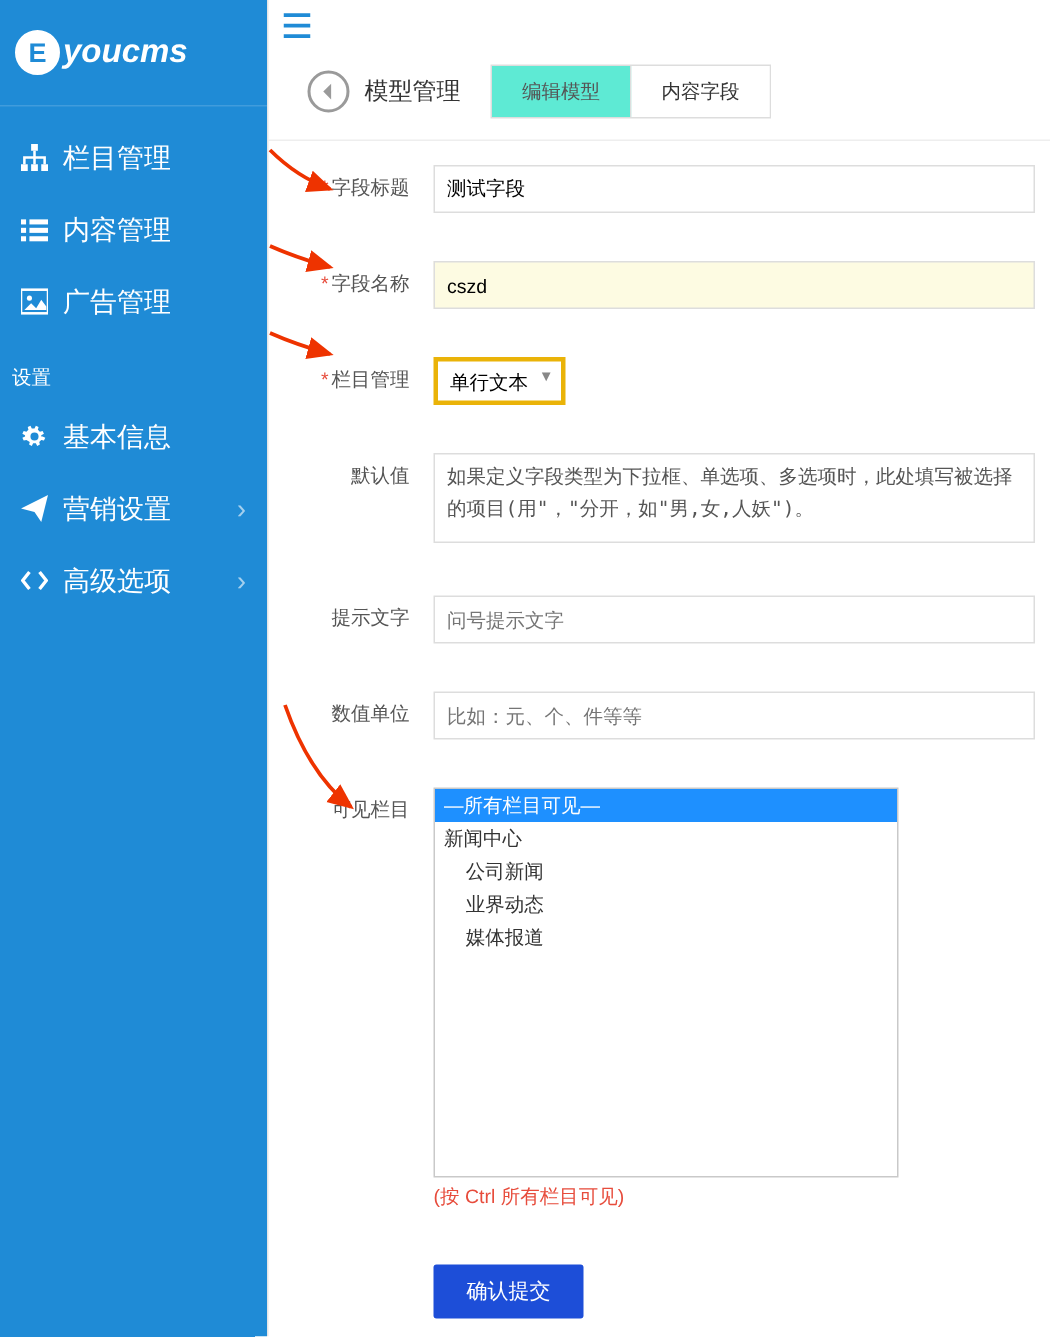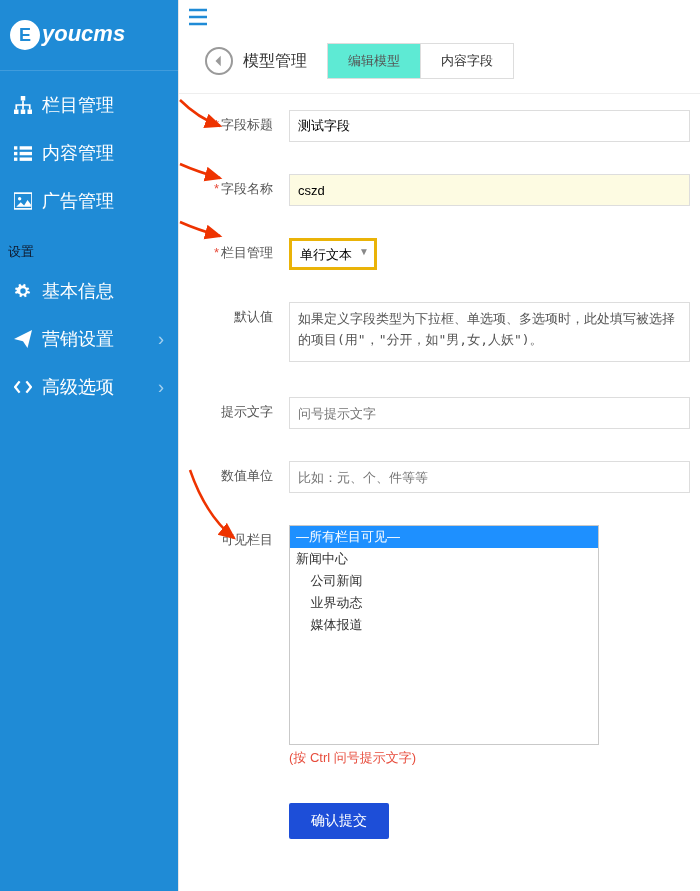--- a/index.html
+++ b/index.html
@@ -7,21 +7,21 @@
 
 .sidebar { position: absolute; left: 0; top: 0; width: 178px; height: 891px; background: #1f8bd6; color: #fff; }
 .logo { padding: 20px 0 10px 10px; font-size: 22px; font-weight: bold; font-style: italic; }
 .logo .e-badge { display: inline-block; width: 30px; height: 30px; border-radius: 50%; border: 3px solid #fff; text-align: center; line-height: 24px; font-size: 18px; font-style: normal; margin-right: 2px; color: #1f8bd6; background: #fff; font-weight: bold; }
 .logo .rest { color: #fff; }
 
 .side-sep { height: 1px; background: rgba(255,255,255,0.15); margin: 10px 0; }
 .side-item { display: flex; align-items: center; padding: 12px 14px; cursor: pointer; font-size: 18px; }
 .side-item .side-icon { width: 18px; margin-right: 10px; fill: #fff; }
 .side-item .chev { margin-left: auto; opacity: 0.6; }
-.side-heading { padding: 18px 14px 6px 8px; font-size: 13px; color: #0f172a; }
+.side-heading { padding: 18px 14px 6px 8px; font-size: 13px; color: #ffffff; }
 
 .main { position: absolute; left: 178px; top: 0; right: 0; bottom: 0; background: #fff; border-left: 1px solid #e5e5e5; }
 .topbar { padding: 8px 10px 0 10px; }
 .hamburger { color: #1f8bd6; }
 .hamburger svg { width: 18px; height: 18px; }
 
 .header-row { display: flex; align-items: center; padding: 14px 10px 14px 26px; border-bottom: 1px solid #eee; }
 .back-btn { width: 28px; height: 28px; border: 2px solid #9a9a9a; border-radius: 50%; display: flex; align-items: center; justify-content: center; margin-right: 10px; cursor: pointer; }
 .back-btn svg { fill: #9a9a9a; width: 14px; height: 14px; }
 .page-title { font-size: 16px; margin-right: 20px; }
@@ -35,21 +35,21 @@
 .form-label { width: 110px; text-align: right; padding-right: 16px; padding-top: 6px; color: #555; flex-shrink: 0; }
 .form-label .req { color: #e74c3c; margin-right: 2px; }
 .form-control { flex: 1; }
 .form-control input[type=text] { width: 100%; height: 32px; border: 1px solid #ddd; padding: 0 8px; font-size: 13px; }
 .form-control input.hl { background: #fdfbe2; }
 .form-control select.single { height: 32px; border: 3px solid #eab308; padding: 0 22px 0 8px; font-size: 13px; background: #fff; appearance: none; position: relative; }
 .select-wrap { position: relative; display: inline-block; }
 .select-wrap::after { content: "▼"; position: absolute; right: 8px; top: 8px; font-size: 10px; color: #888; pointer-events: none; }
 .form-control textarea.readonly { width: 100%; height: 60px; border: 1px solid #ddd; padding: 6px 8px; font-size: 13px; resize: none; line-height: 1.6; color: #555; }
 
-.listbox { width: 310px; height: 220px; border: 1px solid #c9c9c9; overflow-y: scroll; background: #fff; font-size: 13px; }
+.listbox { width: 310px; height: 260px; border: 1px solid #c9c9c9; overflow-y: scroll; background: #fff; font-size: 13px; }
 .listbox .opt { padding: 2px 6px; cursor: pointer; white-space: pre; }
 .listbox .opt.selected { background: #1e90ff; color: #fff; }
 .hint-red { color: #e74c3c; margin-top: 4px; font-size: 13px; }
 
 .submit-row { padding: 20px 0 20px 110px; }
 .submit-btn { background: #1d4ed8; color: #fff; border: none; padding: 9px 22px; font-size: 14px; cursor: pointer; border-radius: 2px; }
 
 
 .arrow { position: absolute; pointer-events: none; }
 
@@ -184,21 +184,21 @@
     <div class="form-row">
       <div class="form-label"><span>可见栏目</span></div>
       <div class="form-control">
         <div class="listbox" id="listbox">
             <div class="opt selected">—所有栏目可见—</div>
             <div class="opt">新闻中心</div>
             <div class="opt">    公司新闻</div>
             <div class="opt">    业界动态</div>
             <div class="opt">    媒体报道</div>
           </div>
-        <div class="hint-red">(按 Ctrl 问号提示文字)</div>
+        <div class="hint-red">(按 Ctrl 所有栏目可见)</div>
       </div>
     </div>
 
     <div class="submit-row">
       <button class="submit-btn">确认提交</button>
     </div>
 
   </div>
 </div>
 

